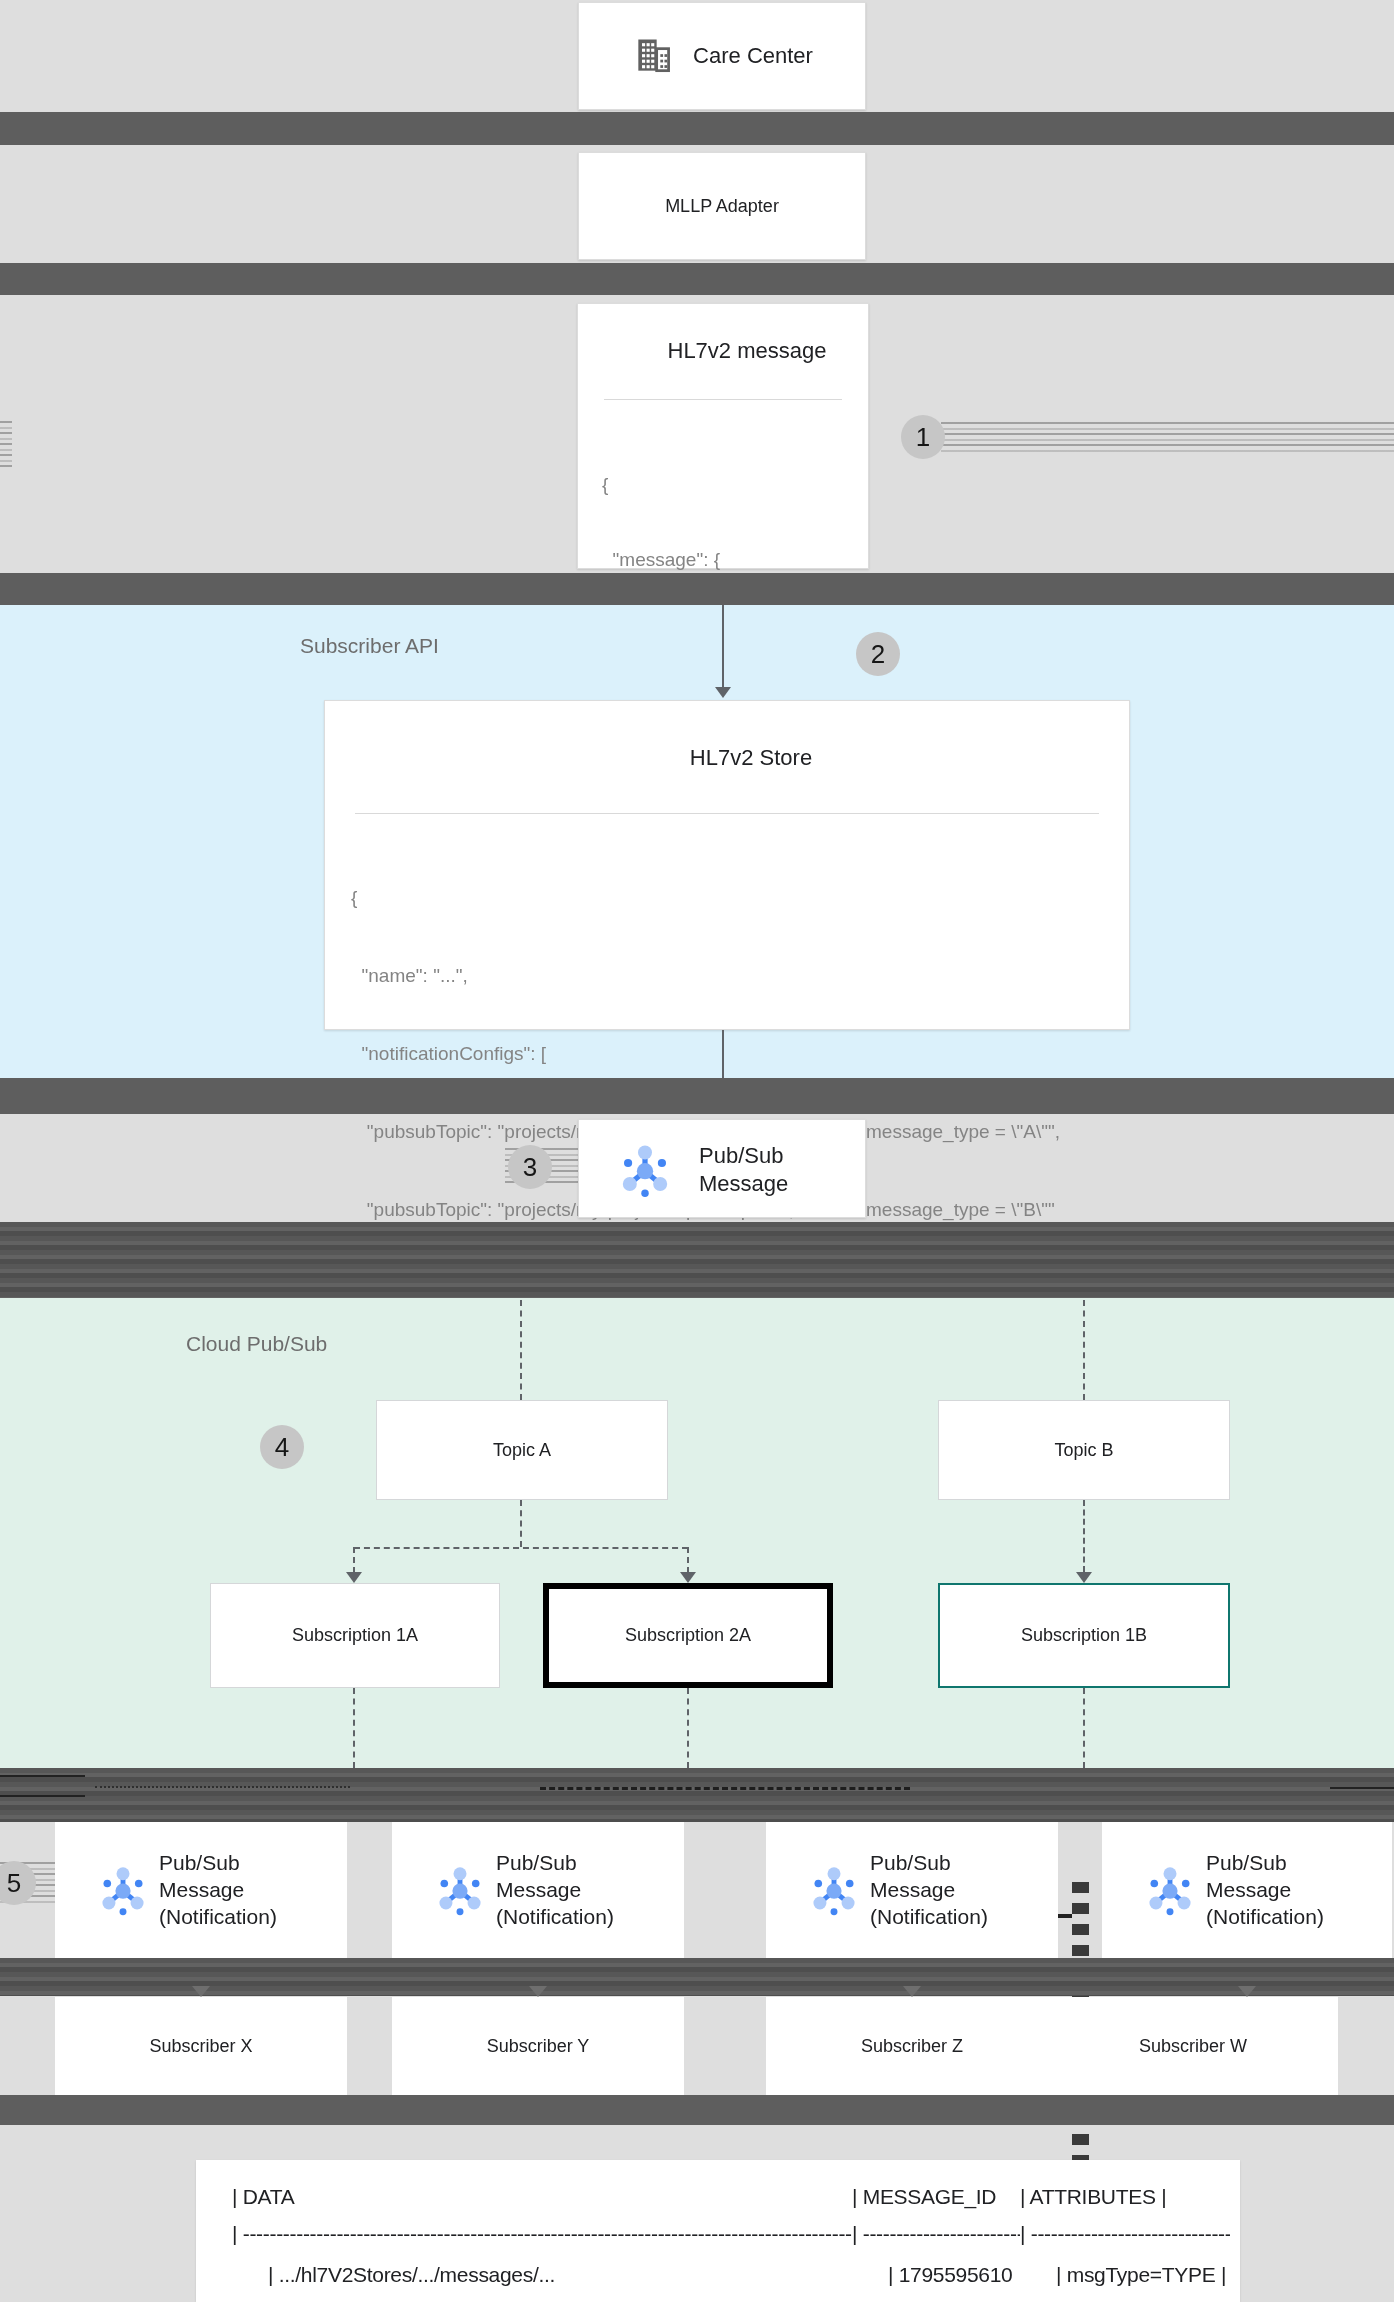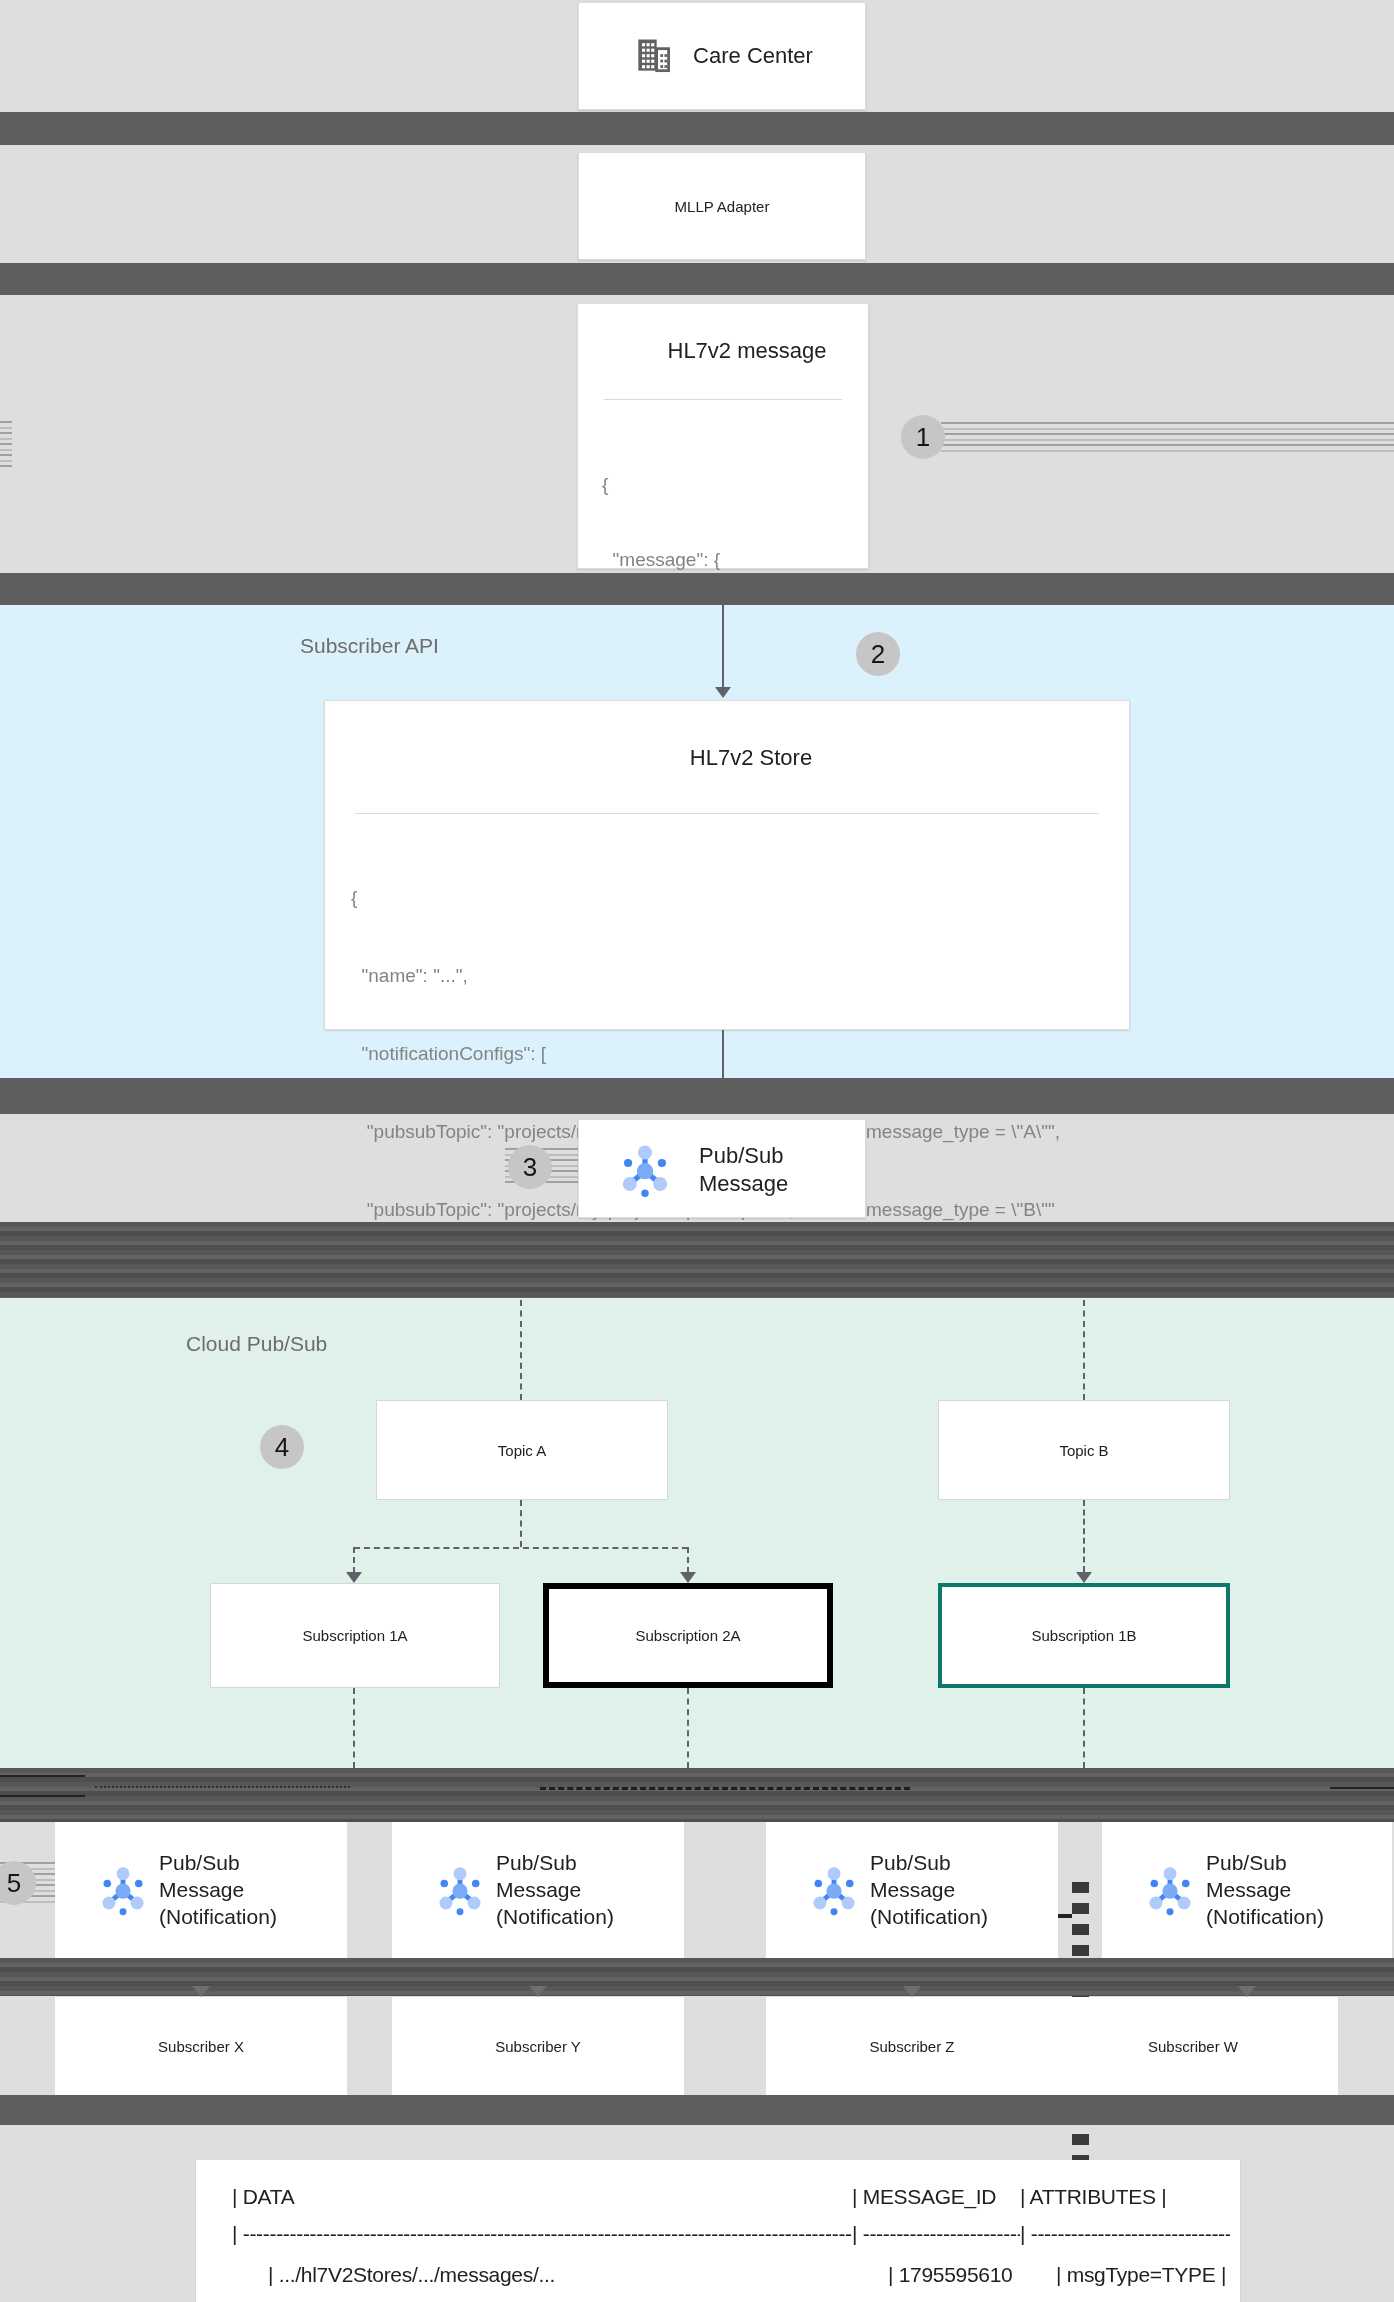--- a/index.html
+++ b/index.html
@@ -39,21 +39,21 @@
     box-shadow:0 1px 2px rgba(0,0,0,0.12);
   }
   .box-plain{border:none;box-shadow:none;}
   .box-title{
     font-size:22px;color:#202124;text-align:center;
     position:absolute;left:0;right:0;margin-left:48px;
   }
   .center-label{
     position:absolute;left:0;right:0;top:0;bottom:0;
     display:flex;align-items:center;justify-content:center;
-    font-size:15px;color:#202124;
+    font-size:18px;color:#202124;
   }
   .divider{
     position:absolute;border-top:1px solid #d9d9d9;height:0;
   }
   .code{
     position:absolute;
     font-size:19px;color:#848484;
     line-height:25px;white-space:pre;
   }
   .zone-label{
@@ -259,21 +259,21 @@
 
   <div class="vline-dashed" style="left:1083px;top:1500px;height:72px;"></div>
   <div class="arrow-down" style="left:1076px;top:1572px;"></div>
 
   <div class="box box-plain" style="left:210px;top:1583px;width:290px;height:105px;border:1px solid #d5d7d9;">
     <div class="center-label">Subscription 1A</div>
   </div>
   <div class="box box-plain" style="left:543px;top:1583px;width:290px;height:105px;border:6px solid #000000;">
     <div class="center-label">Subscription 2A</div>
   </div>
-  <div class="box box-plain" style="left:938px;top:1583px;width:292px;height:105px;border:4px solid #0f766e;">
+  <div class="box box-plain" style="left:938px;top:1583px;width:292px;height:105px;border:2px solid #0f766e;">
     <div class="center-label">Subscription 1B</div>
   </div>
 
   <div class="vline-dashed" style="left:353px;top:1688px;height:80px;"></div>
   <div class="vline-dashed" style="left:687px;top:1688px;height:80px;"></div>
   <div class="vline-dashed" style="left:1083px;top:1688px;height:80px;"></div>
 
   <div class="bar-striped" style="top:1768px;height:54px;"></div>
   <div class="band-dot-dark" style="left:95px;top:1786px;width:255px;"></div>
   <div class="band-dash-dark" style="left:540px;top:1787px;width:370px;"></div>

